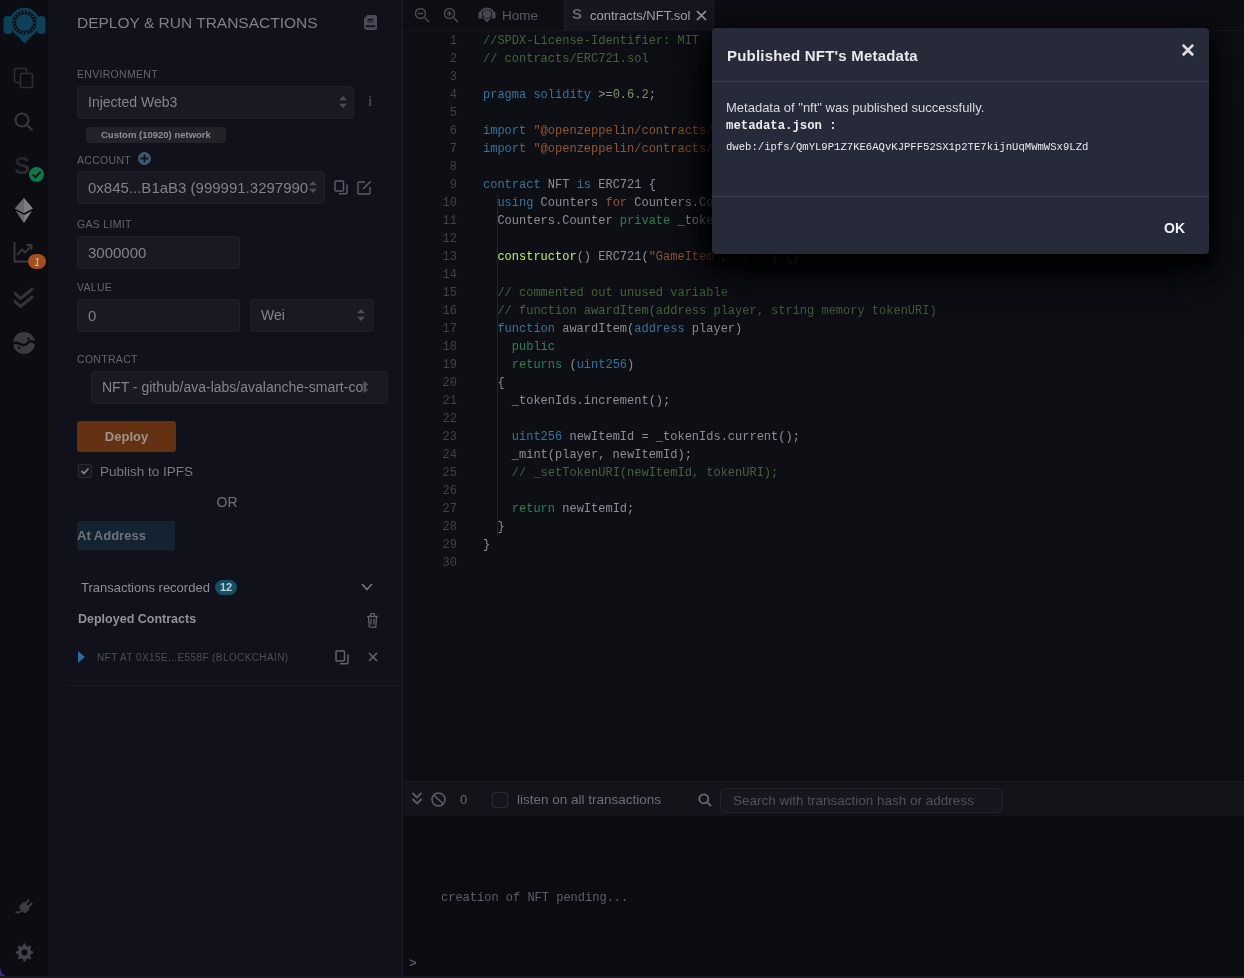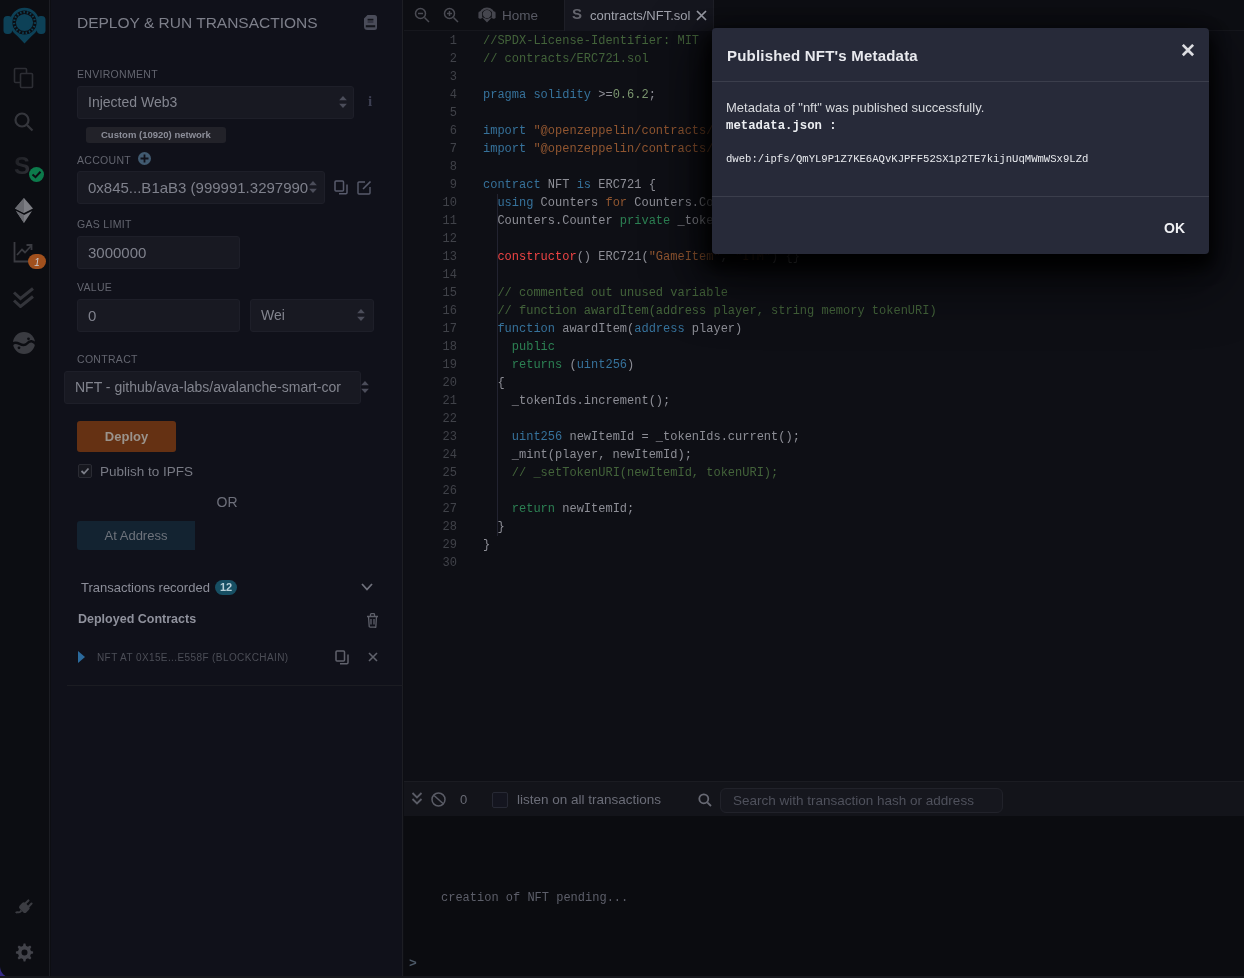--- a/index.html
+++ b/index.html
@@ -13,31 +13,31 @@
 #terminal{position:absolute;left:0;top:816px;width:840px;height:160px;background:#0b0c10}
 #botstrip{left:0;top:976px;width:1244px;height:2px;background:#17181d}
 
 .plabel{position:absolute;left:26px;font-size:10.5px;color:#63656f;letter-spacing:.3px}
 .pselect,.pinput{position:absolute;background:#181922;border:1px solid #1e1f29;border-radius:3px;color:#83858f;font-size:14px;line-height:31px;padding:0 10px;white-space:nowrap;overflow:hidden}
 .caret{position:absolute;width:8px;height:12px}
 
 .crow{display:flex;height:18px;font:12px/18px "Liberation Mono",monospace;white-space:pre}
 .ln{width:53px;text-align:right;color:#404249;flex:none}
 .cd{padding-left:26px}
-.dft{color:#8d8e96}.cm{color:#43633a}.kw{color:#36729b}.gr{color:#2c8053}.st{color:#915630}.pk{color:#ef4444}.nm{color:#7b966f}
+.dft{color:#8d8e96}.cm{color:#43633a}.kw{color:#36729b}.gr{color:#2c8053}.st{color:#915630}.pk{color:#bef264}.nm{color:#7b966f}
 #guide{left:93px;top:163px;width:1px;height:342px;background:#222330}
 
 #modal{left:712px;top:28px;width:497px;height:226px;background:#272a39;border-radius:4px;box-shadow:0 10px 16px 4px rgba(0,0,0,.85),0 22px 55px 8px rgba(0,0,0,.55),-12px 10px 28px rgba(0,0,0,.45)}
 #mhead{position:absolute;left:0;top:0;width:100%;height:54px;border-bottom:1px solid #3b3e4c}
 #mtitle{position:absolute;left:15px;top:19px;font-size:15px;font-weight:700;color:#e8e9ee;letter-spacing:.2px}
 #mclose{position:absolute;right:13px;top:11px;font-size:19px;font-weight:700;color:#dcdde1}
 #mbody{position:absolute;left:14px;top:72px;width:470px}
 .mb1{font-size:13px;line-height:15px;color:#d8dade}
 .mb2{font:700 12.3px/15px "Liberation Mono",monospace;color:#eceef2;margin-top:4px}
-.mb3{font:10.6px/14px "Liberation Mono",monospace;color:#e8eaee;margin-top:18px}
+.mb3{font:10.6px/14px "Liberation Mono",monospace;color:#e8eaee;margin-top:6px}
 #mfoot{position:absolute;left:0;top:168px;width:100%;height:58px;border-top:1px solid #3b3e4c}
 #mok{position:absolute;right:24px;top:23px;font-size:14px;font-weight:700;color:#f0f1f4}
 </style></head>
 <body>
 <div class="abs" id="purple"></div>
 <div class="abs" id="iconbar">
 <svg class="abs" style="left:3px;top:6px" width="43" height="40" viewBox="0 0 43 40">
   <g fill="#0d4157">
     <circle cx="21.5" cy="16.5" r="13.4" fill="none" stroke="#0d4157" stroke-width="2.6"></circle>
     <circle cx="21.5" cy="16.5" r="8.6"></circle>
@@ -141,34 +141,34 @@
 <div class="plabel" style="top:218px">GAS LIMIT</div>
 <div class="pinput" style="left:26px;top:236px;width:163px;height:33px;font-size:15px;line-height:32px;color:#7f818c">3000000</div>
 <div class="plabel" style="top:281px">VALUE</div>
 <div class="pinput" style="left:26px;top:299px;width:163px;height:33px;font-size:15px;line-height:32px;color:#7f818c">0</div>
 <div class="pselect" style="left:199px;top:299px;width:124px;height:33px;color:#82848e">Wei</div>
 <svg class="abs caret" style="left:306px;top:309px" width="9" height="14" viewBox="0 0 9 14" fill="#4b4d5a">
       <path d="M4.5 0 L9 5 H0 Z"></path>
       <path d="M4.5 14 L0 9 H9 Z"></path>
     </svg>
 <div class="plabel" style="top:353px">CONTRACT</div>
-<div class="pselect" style="left:13px;top:371px;width:297px;height:33px;color:#82848e;padding-right:14px">NFT - github/ava-labs/avalanche-smart-cor</div>
+<div class="pselect" style="left:40px;top:371px;width:297px;height:33px;color:#82848e;padding-right:14px">NFT - github/ava-labs/avalanche-smart-cor</div>
 <svg class="abs caret" style="left:310px;top:381px" width="9" height="14" viewBox="0 0 9 14" fill="#4b4d5a">
       <path d="M4.5 0 L9 5 H0 Z"></path>
       <path d="M4.5 14 L0 9 H9 Z"></path>
     </svg>
 <div class="abs" style="left:26px;top:421px;width:99px;height:31px;background:#653113;border-radius:3px;text-align:center;line-height:31px;font-size:13px;font-weight:700;color:#9a938c">Deploy</div>
 <div class="abs" style="left:27px;top:464px;width:14px;height:14px;background:#17181f;border:1px solid #2a2b33;border-radius:2px">
 <svg width="12" height="12" viewBox="0 0 12 12" style="display:block;margin:0px">
         <path d="M2.5 6 L5 8.5 L9.5 3.5" fill="none" stroke="#7d7f89" stroke-width="1.8"></path>
       </svg>
     </div>
 <div class="abs" style="left:49px;top:464px;font-size:13.5px;color:#787a84">Publish to IPFS</div>
 <div class="abs" style="left:0;top:494px;width:352px;text-align:center;font-size:14px;color:#6e707b">OR</div>
-<div class="abs" style="left:26px;top:521px;width:118px;height:29px;background:#132331;border-radius:3px 0 0 3px;text-align:center;line-height:29px;font-size:13px;font-weight:400;color:#6e737c">At Address</div>
+<div class="abs" style="left:26px;top:521px;width:98px;height:29px;background:#132331;border-radius:3px 0 0 3px;line-height:29px;font-size:13px;font-weight:700;color:#6e737c">At Address</div>
 <div class="abs" style="left:30px;top:580px;font-size:13px;color:#8c8e99">Transactions recorded</div>
 <div class="abs" style="left:164px;top:580px;height:15px;line-height:15px;padding:0 5px;background:#174f63;border-radius:8px;font-size:11px;font-weight:700;color:#b7cfd8">12</div>
 <svg class="abs" style="left:310px;top:583px" width="12" height="8" viewBox="0 0 12 8" fill="none" stroke="#6f717c" stroke-width="1.8">
       <path d="M1 1 L6 6.5 L11 1"></path>
     </svg>
 <div class="abs" style="left:27px;top:612px;font-size:12.5px;font-weight:700;color:#8f919c">Deployed Contracts</div>
 <svg class="abs" style="left:315px;top:613px" width="13" height="15" viewBox="0 0 13 15" fill="none" stroke="#5e606a" stroke-width="1.3">
   <path d="M1 3.5 H12 M4.5 3.5 V1.5 A0.8 0.8 0 0 1 5.3 0.7 H7.7 A0.8 0.8 0 0 1 8.5 1.5 V3.5 M2.5 3.5 L3.2 13.2 A1 1 0 0 0 4.2 14.2 H8.8 A1 1 0 0 0 9.8 14.2 L10.5 3.5"></path>
   <path d="M5 6 V11.5 M8 6 V11.5"></path>
 </svg>

